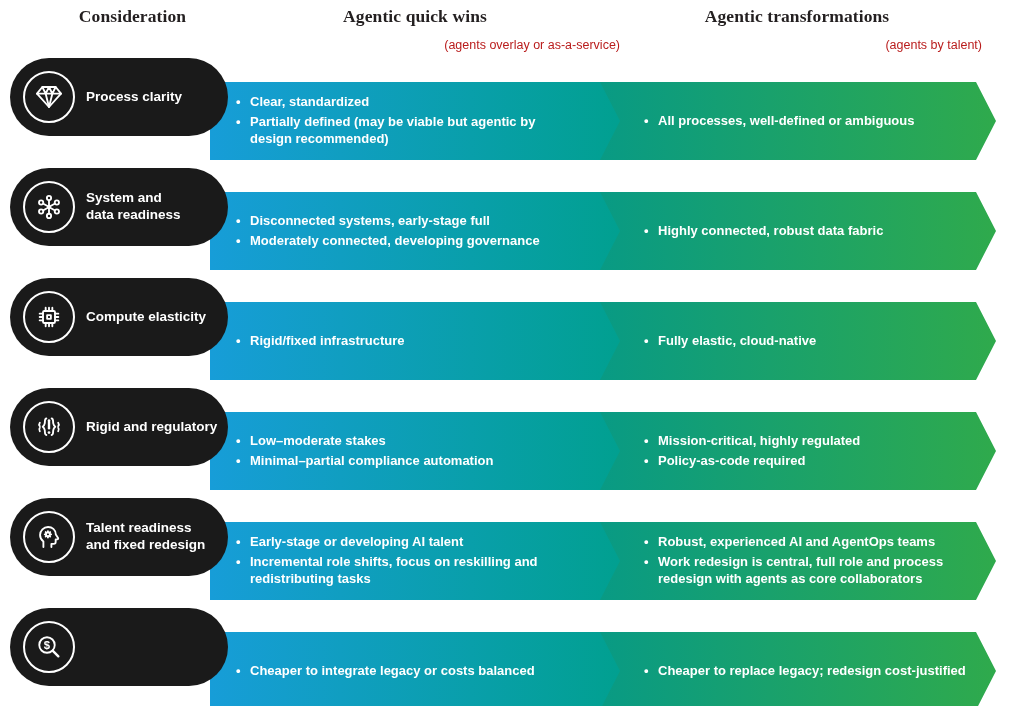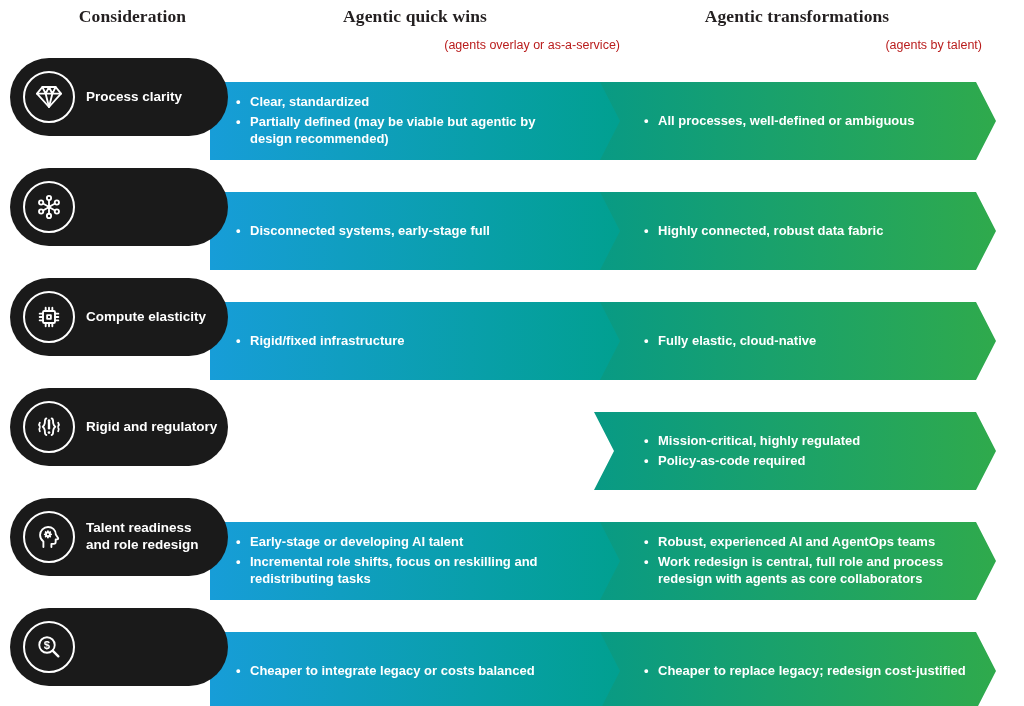--- a/index.html
+++ b/index.html
@@ -104,24 +104,29 @@
             <circle cx="12" cy="12" r="1.7" fill="#fff" stroke="none"></circle>
             <path d="M12 10.3 V7.2 M13.5 11.1 L16.2 9.6 M13.5 12.9 L16.2 14.4 M12 13.7 V16.8 M10.5 12.9 L7.8 14.4 M10.5 11.1 L7.8 9.6"></path>
             <circle cx="12" cy="5.3" r="1.6"></circle>
             <circle cx="17.9" cy="8.6" r="1.6"></circle>
             <circle cx="17.9" cy="15.4" r="1.6"></circle>
             <circle cx="12" cy="18.7" r="1.6"></circle>
             <circle cx="6.1" cy="15.4" r="1.6"></circle>
             <circle cx="6.1" cy="8.6" r="1.6"></circle>
           </svg>
         </span>
+        <span class="pill-label">
+          <span>System and</span>
+          <span>data readiness</span>
+        </span>
       </div>
       <div class="cell mid">
         <ul class="bullets">
           <li>Disconnected systems, early-stage full</li>
+          <li>Moderately connected, developing governance</li>
         </ul>
       </div>
       <div class="cell rgt">
         <ul class="bullets">
           <li>Highly connected, robust data fabric</li>
         </ul>
       </div>
     </div>
 
     <div class="row">
@@ -161,40 +166,46 @@
             <path d="M10 5.6 C8.6 5.6 9.1 7.6 8.8 9.3 C8.6 10.5 7.9 11.3 7.3 11.8 C7.9 12.3 8.6 13.1 8.8 14.3 C9.1 16 8.6 18 10 18"></path>
             <path d="M14 5.6 C15.4 5.6 14.9 7.6 15.2 9.3 C15.4 10.5 16.1 11.3 16.7 11.8 C16.1 12.3 15.4 13.1 15.2 14.3 C14.9 16 15.4 18 14 18"></path>
             <path d="M5.1 8.8 C4.4 9.8 4.4 10.5 5.1 11.4 M5.1 12.6 C4.4 13.5 4.4 14.2 5.1 15.2"></path>
             <path d="M18.9 8.8 C19.6 9.8 19.6 10.5 18.9 11.4 M18.9 12.6 C19.6 13.5 19.6 14.2 18.9 15.2"></path>
           </svg>
         </span>
         <span class="pill-label">
           <span>Rigid and regulatory</span>
         </span>
       </div>
+      <div class="cell mid">
+        <ul class="bullets">
+          <li>Low–moderate stakes</li>
+          <li>Minimal–partial compliance automation</li>
+        </ul>
+      </div>
       <div class="cell rgt">
         <ul class="bullets">
           <li>Mission-critical, highly regulated</li>
           <li>Policy-as-code required</li>
         </ul>
       </div>
     </div>
 
     <div class="row">
       <div class="pill">
         <span class="icon-circle">
           <svg width="32" height="32" viewBox="0 0 24 24" fill="none" stroke="#fff" stroke-width="1.4" stroke-linecap="round" stroke-linejoin="round">
             <path d="M13.8 19.5 V17.2 H15.6 C16.4 17.2 17 16.6 17 15.8 V13.8 H18.2 C18.8 13.8 19.1 13.2 18.8 12.7 L17.1 10.1 C17 6.4 14.3 4.5 11.3 4.5 C8 4.5 5.3 7.2 5.3 10.5 C5.3 12.6 6.3 14.3 7.8 15.4 V19.5"></path>
             <circle cx="11.2" cy="10" r="1.5"></circle>
             <path d="M11.2 7.6 V8.5 M11.2 11.5 V12.4 M8.8 10 H9.7 M12.7 10 H13.6 M9.5 8.3 L10.1 8.9 M12.3 11.1 L12.9 11.7 M12.9 8.3 L12.3 8.9 M10.1 11.1 L9.5 11.7"></path>
           </svg>
         </span>
         <span class="pill-label">
           <span>Talent readiness</span>
-          <span>and role redesign</span>
+          <span>and fixed redesign</span>
         </span>
       </div>
       <div class="cell mid">
         <ul class="bullets">
           <li>Early-stage or developing AI talent</li>
           <li>Incremental role shifts, focus on reskilling and redistributing tasks</li>
         </ul>
       </div>
       <div class="cell rgt">
         <ul class="bullets">

